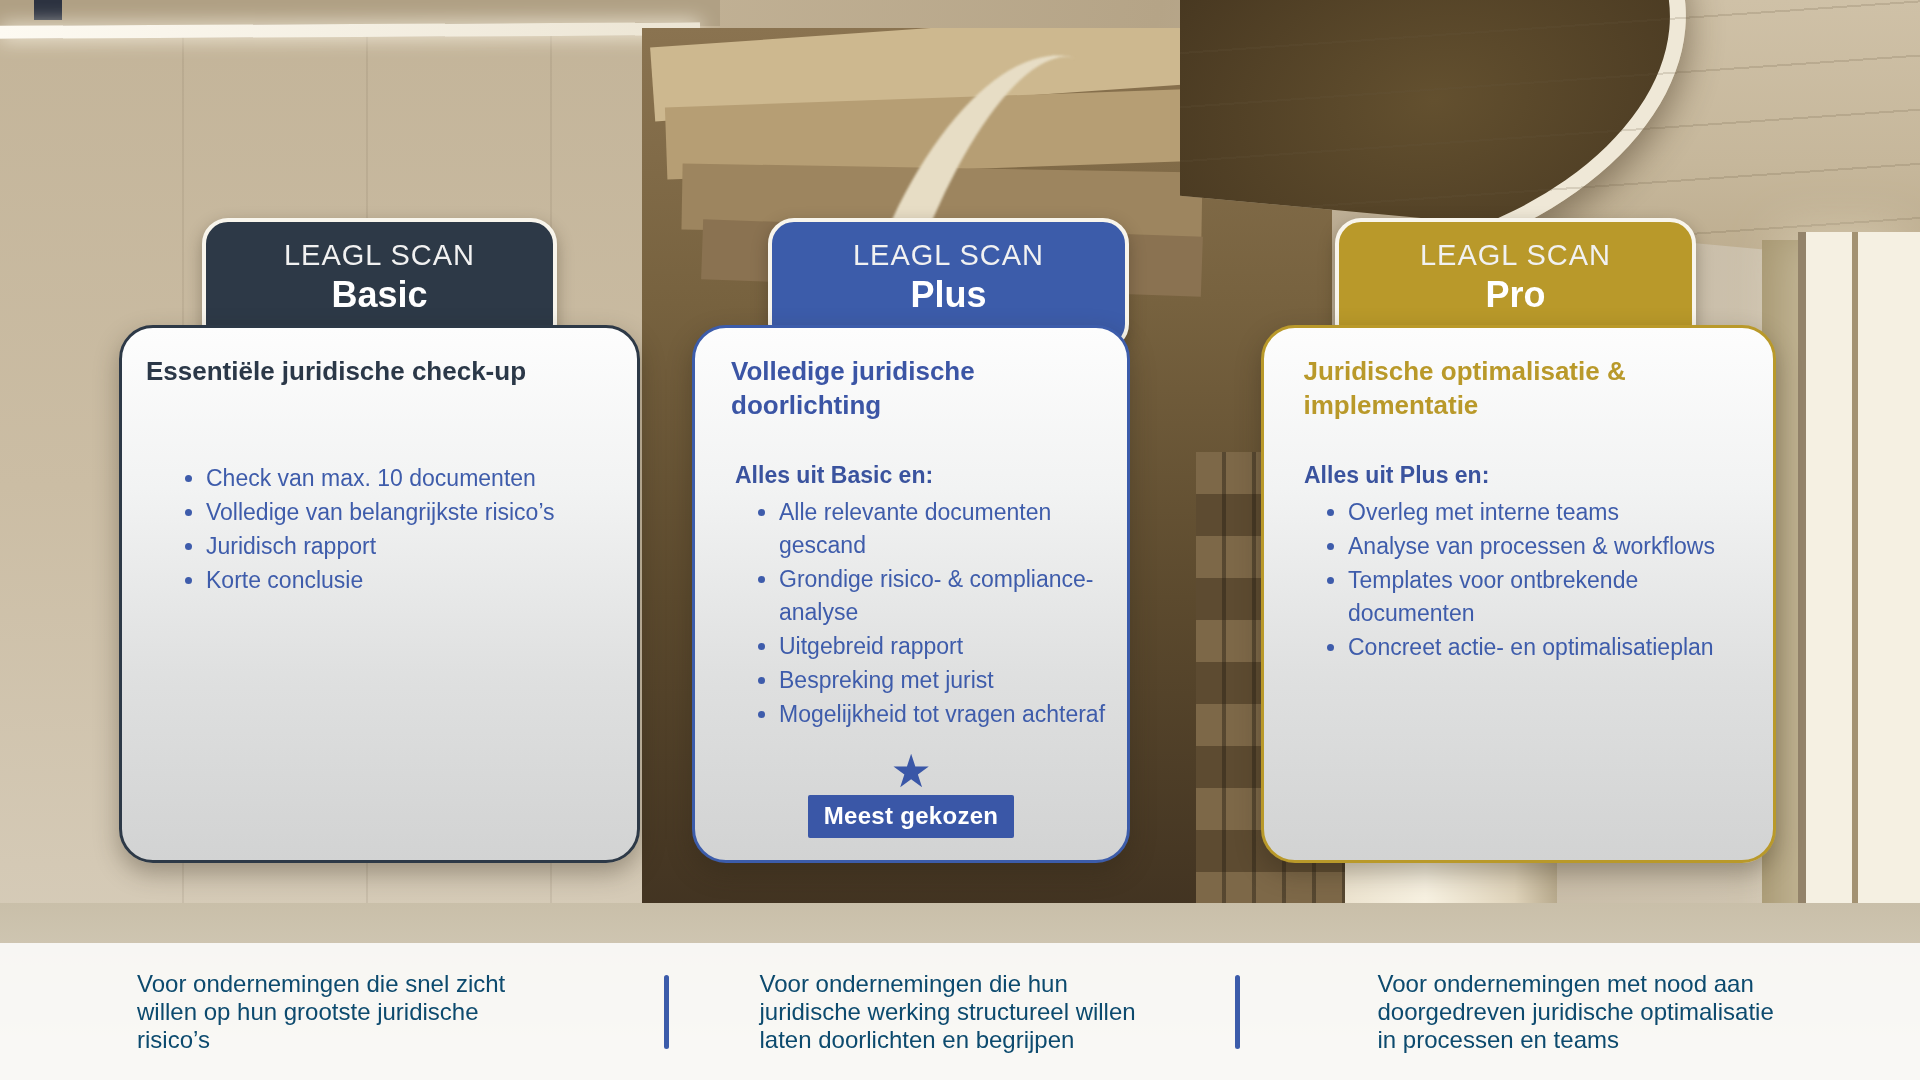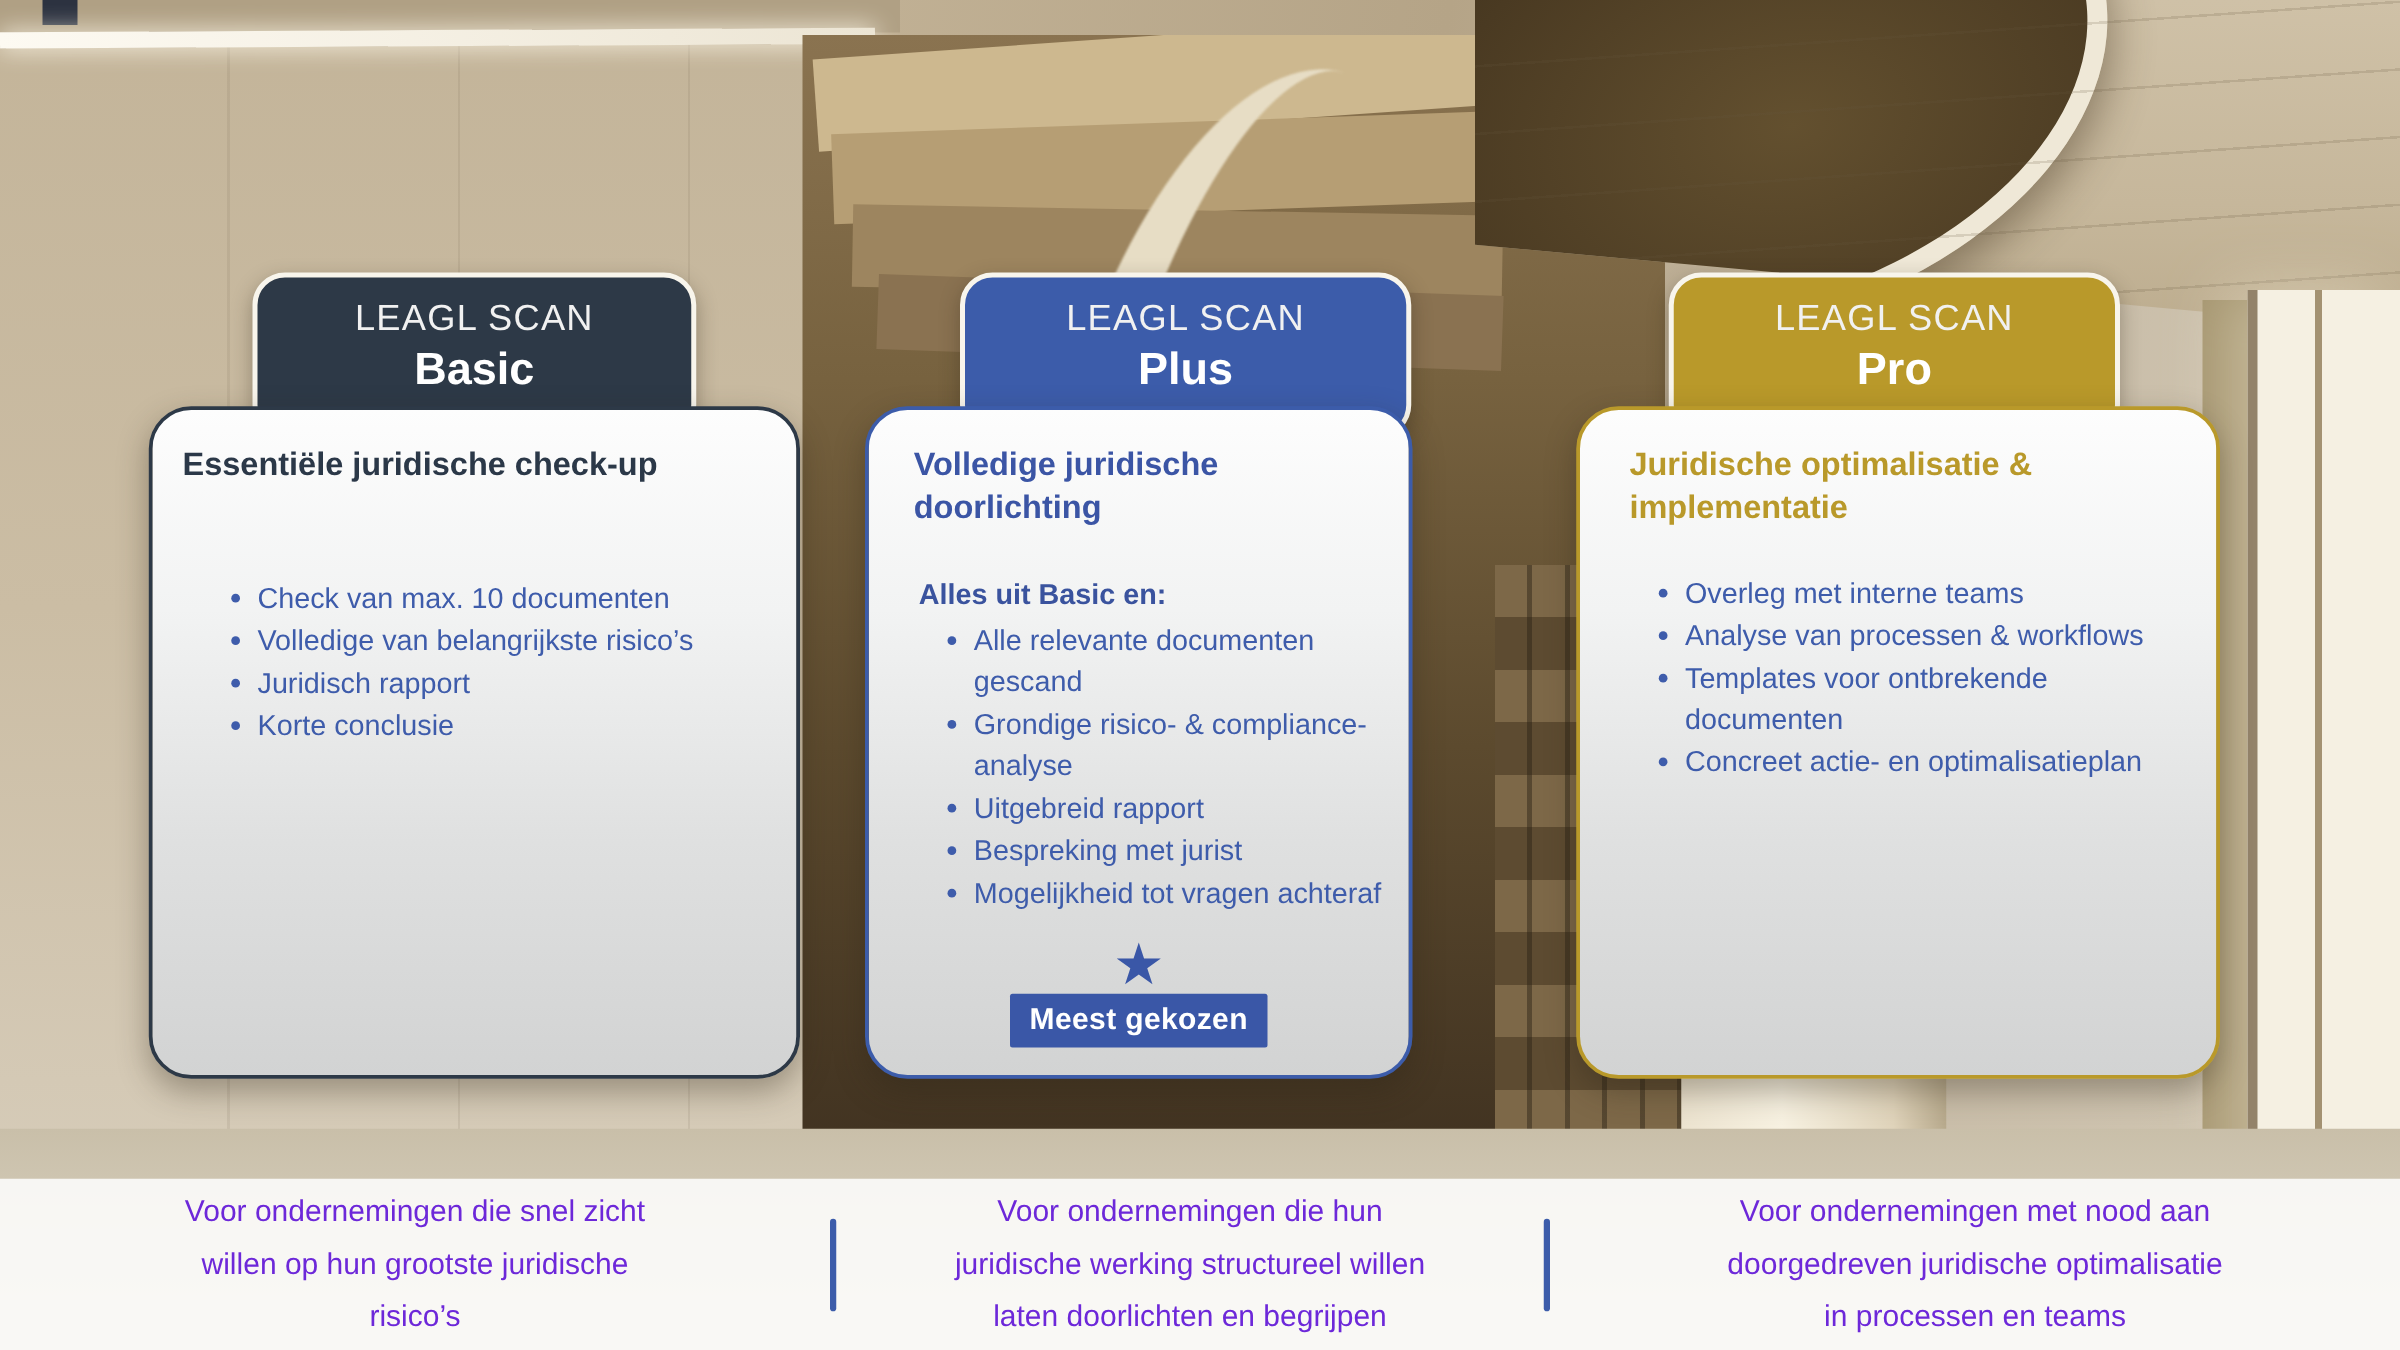--- a/index.html
+++ b/index.html
@@ -87,21 +87,21 @@
   .badge{display:inline-block;margin-top:4px;background:#3a57a7;color:#fff;
     font-size:24px;font-weight:bold;letter-spacing:.3px;padding:7px 16px 8px;border-radius:2px;}
 
   
   .footer{position:absolute;z-index:5;left:0;top:943px;width:1920px;height:137px;
     background:rgba(253,253,252,.88);display:flex;align-items:center;}
   .footer-col{display:flex;align-items:center;justify-content:center;height:100%;}
   .footer-col--1{width:664px;}
   .footer-col--2{width:566px;}
   .footer-col--3{flex:1;}
-  .footer-text{font-size:24px;line-height:42px;color:#6d28d9;text-align:center;}
+  .footer-text{font-size:24px;line-height:28px;color:#0c4a6e;}
   .footer-col--1 .footer-text{max-width:390px;}
   .footer-col--2 .footer-text{max-width:385px;}
   .footer-col--3 .footer-text{max-width:405px;}
   .footer-divider{width:5px;height:74px;border-radius:3px;background:#3c5caa;align-self:center;}
 </style>
 </head>
 <body>
 
 <div class="stage">
 
@@ -163,20 +163,21 @@
       <li>Mogelijkheid tot vragen achteraf</li>
     </ul>
     <div class="badge-wrap">
       <span class="badge-star">★</span>
       <span class="badge">Meest gekozen</span>
     </div>
   </div>
 
   <div class="card card--pro">
     <div class="card-title">Juridische optimalisatie &amp; implementatie</div>
+    <div class="list-intro">Alles uit Plus en:</div>
     <ul>
       <li>Overleg met interne teams</li>
       <li>Analyse van processen &amp; workflows</li>
       <li>Templates voor ontbrekende documenten</li>
       <li>Concreet actie- en optimalisatieplan</li>
     </ul>
   </div>
 
   <div class="footer">
     <div class="footer-col footer-col--1">

